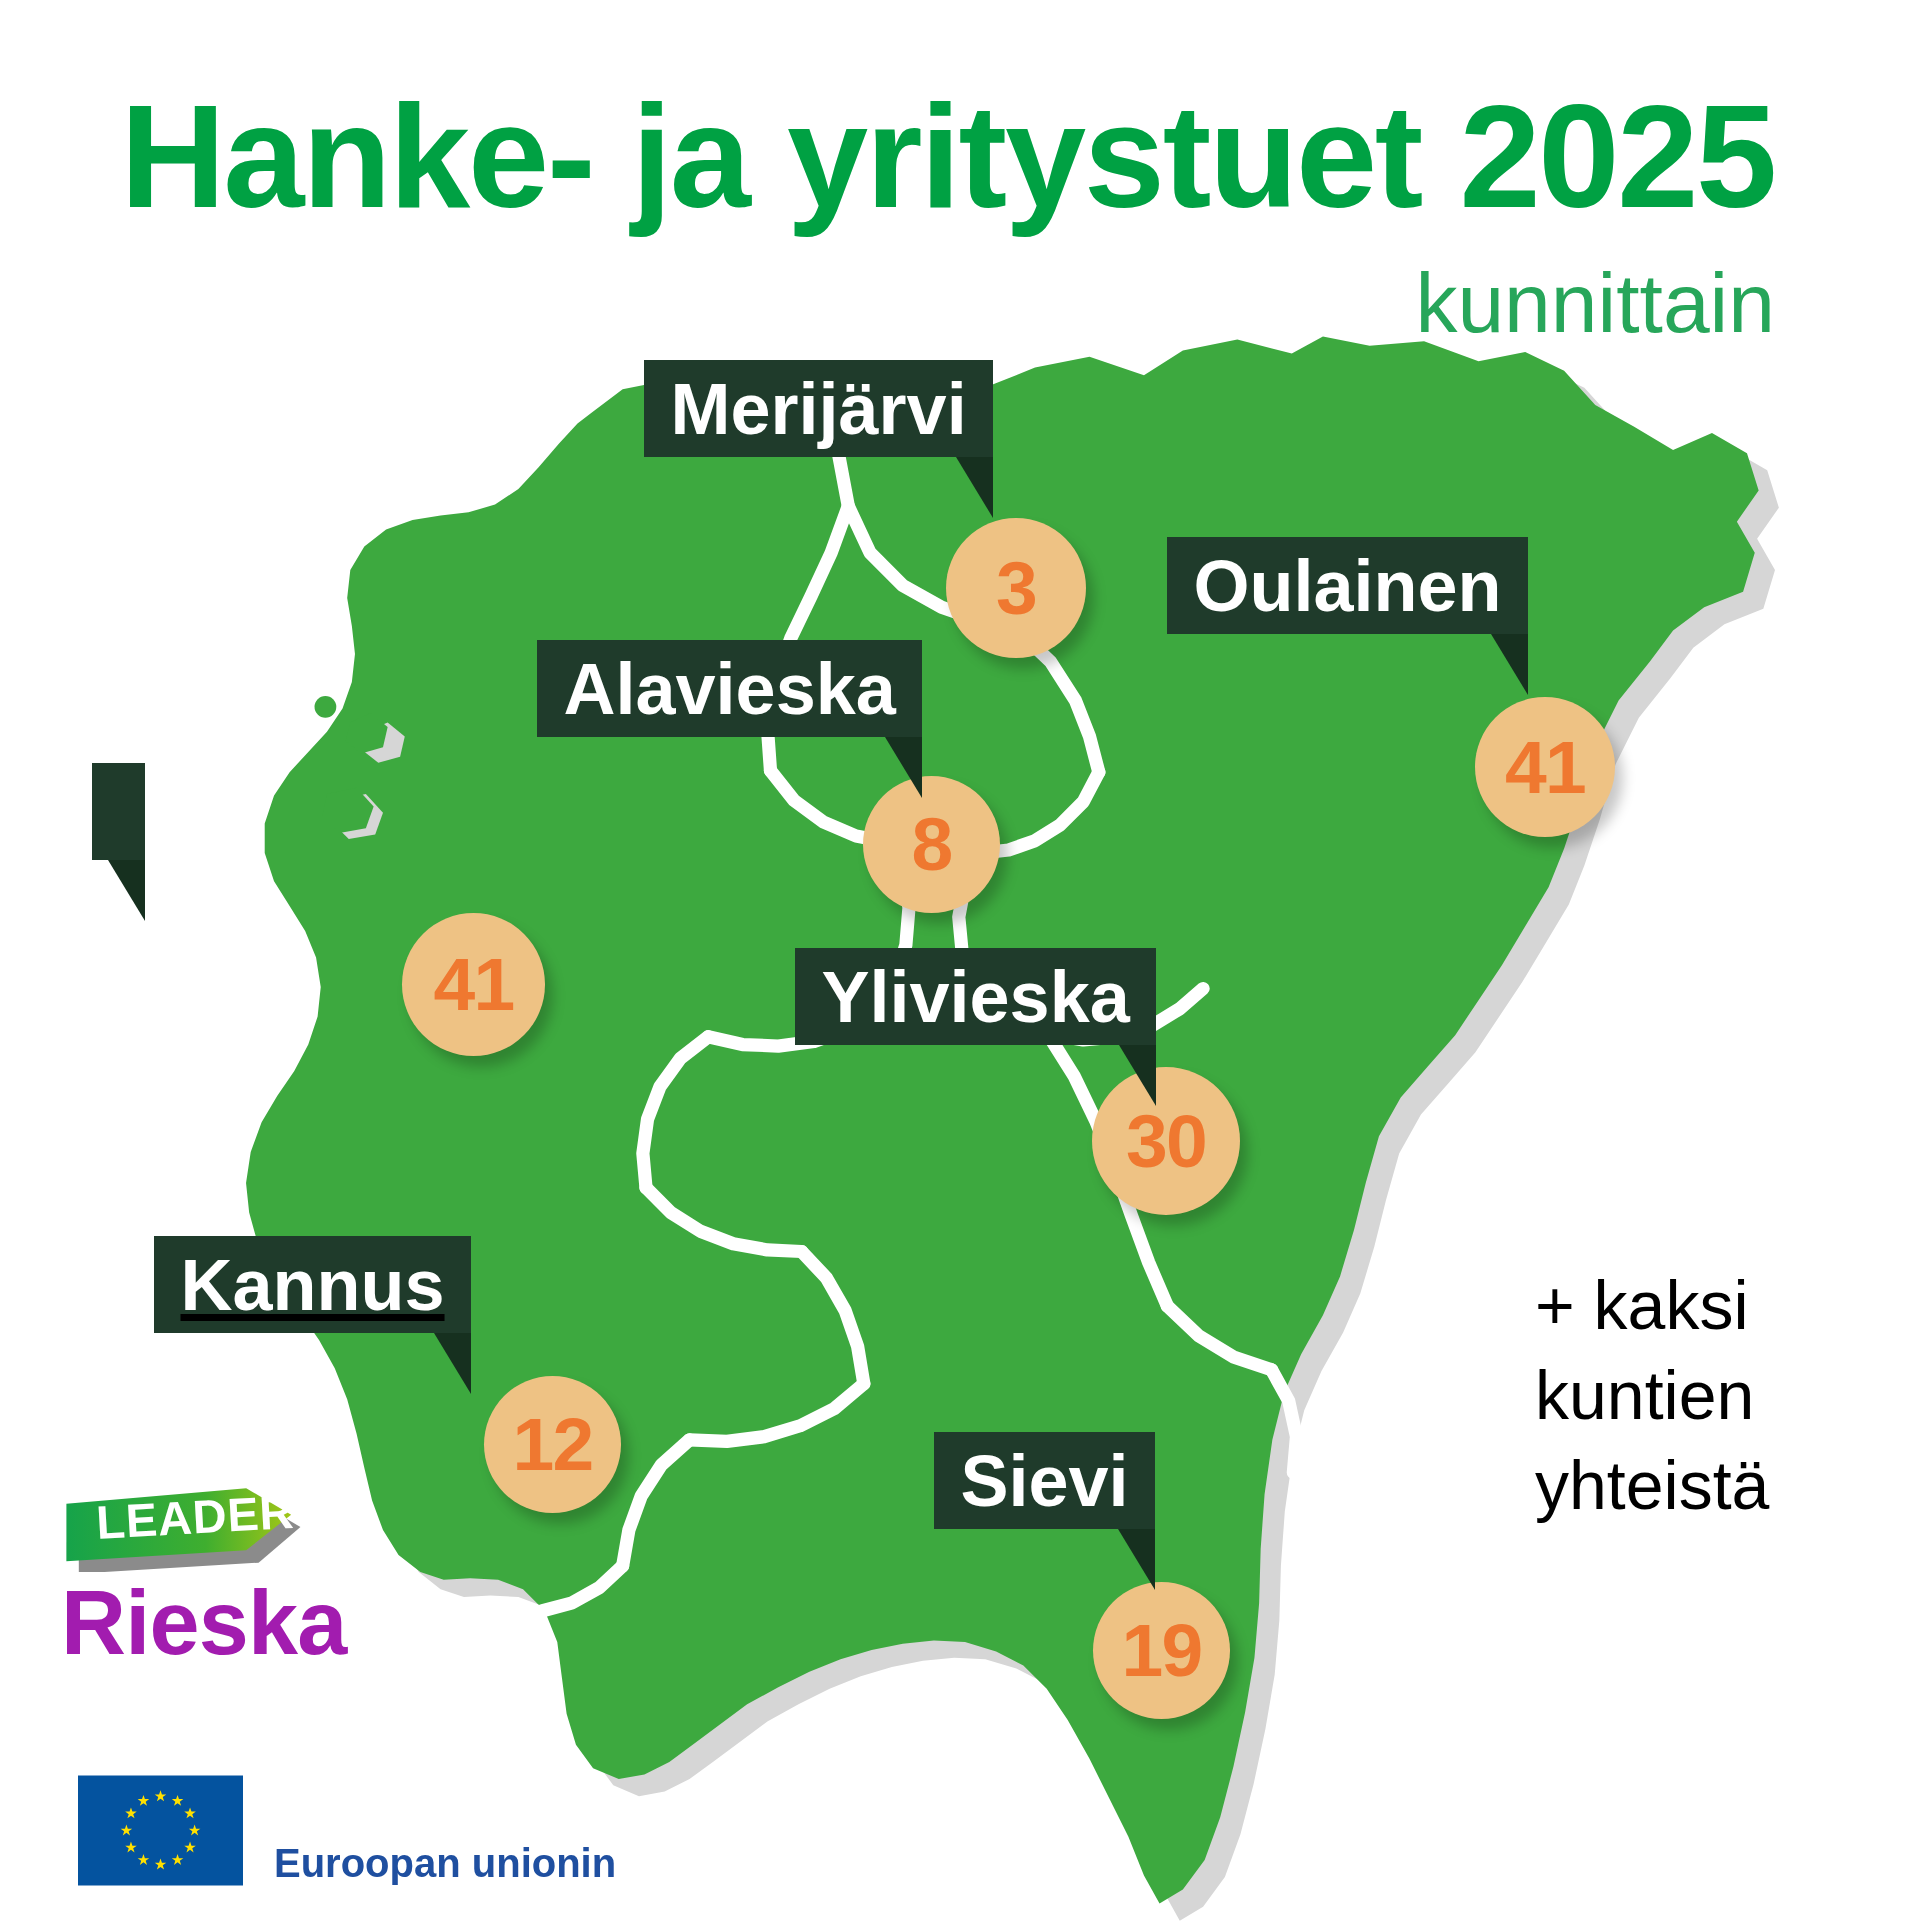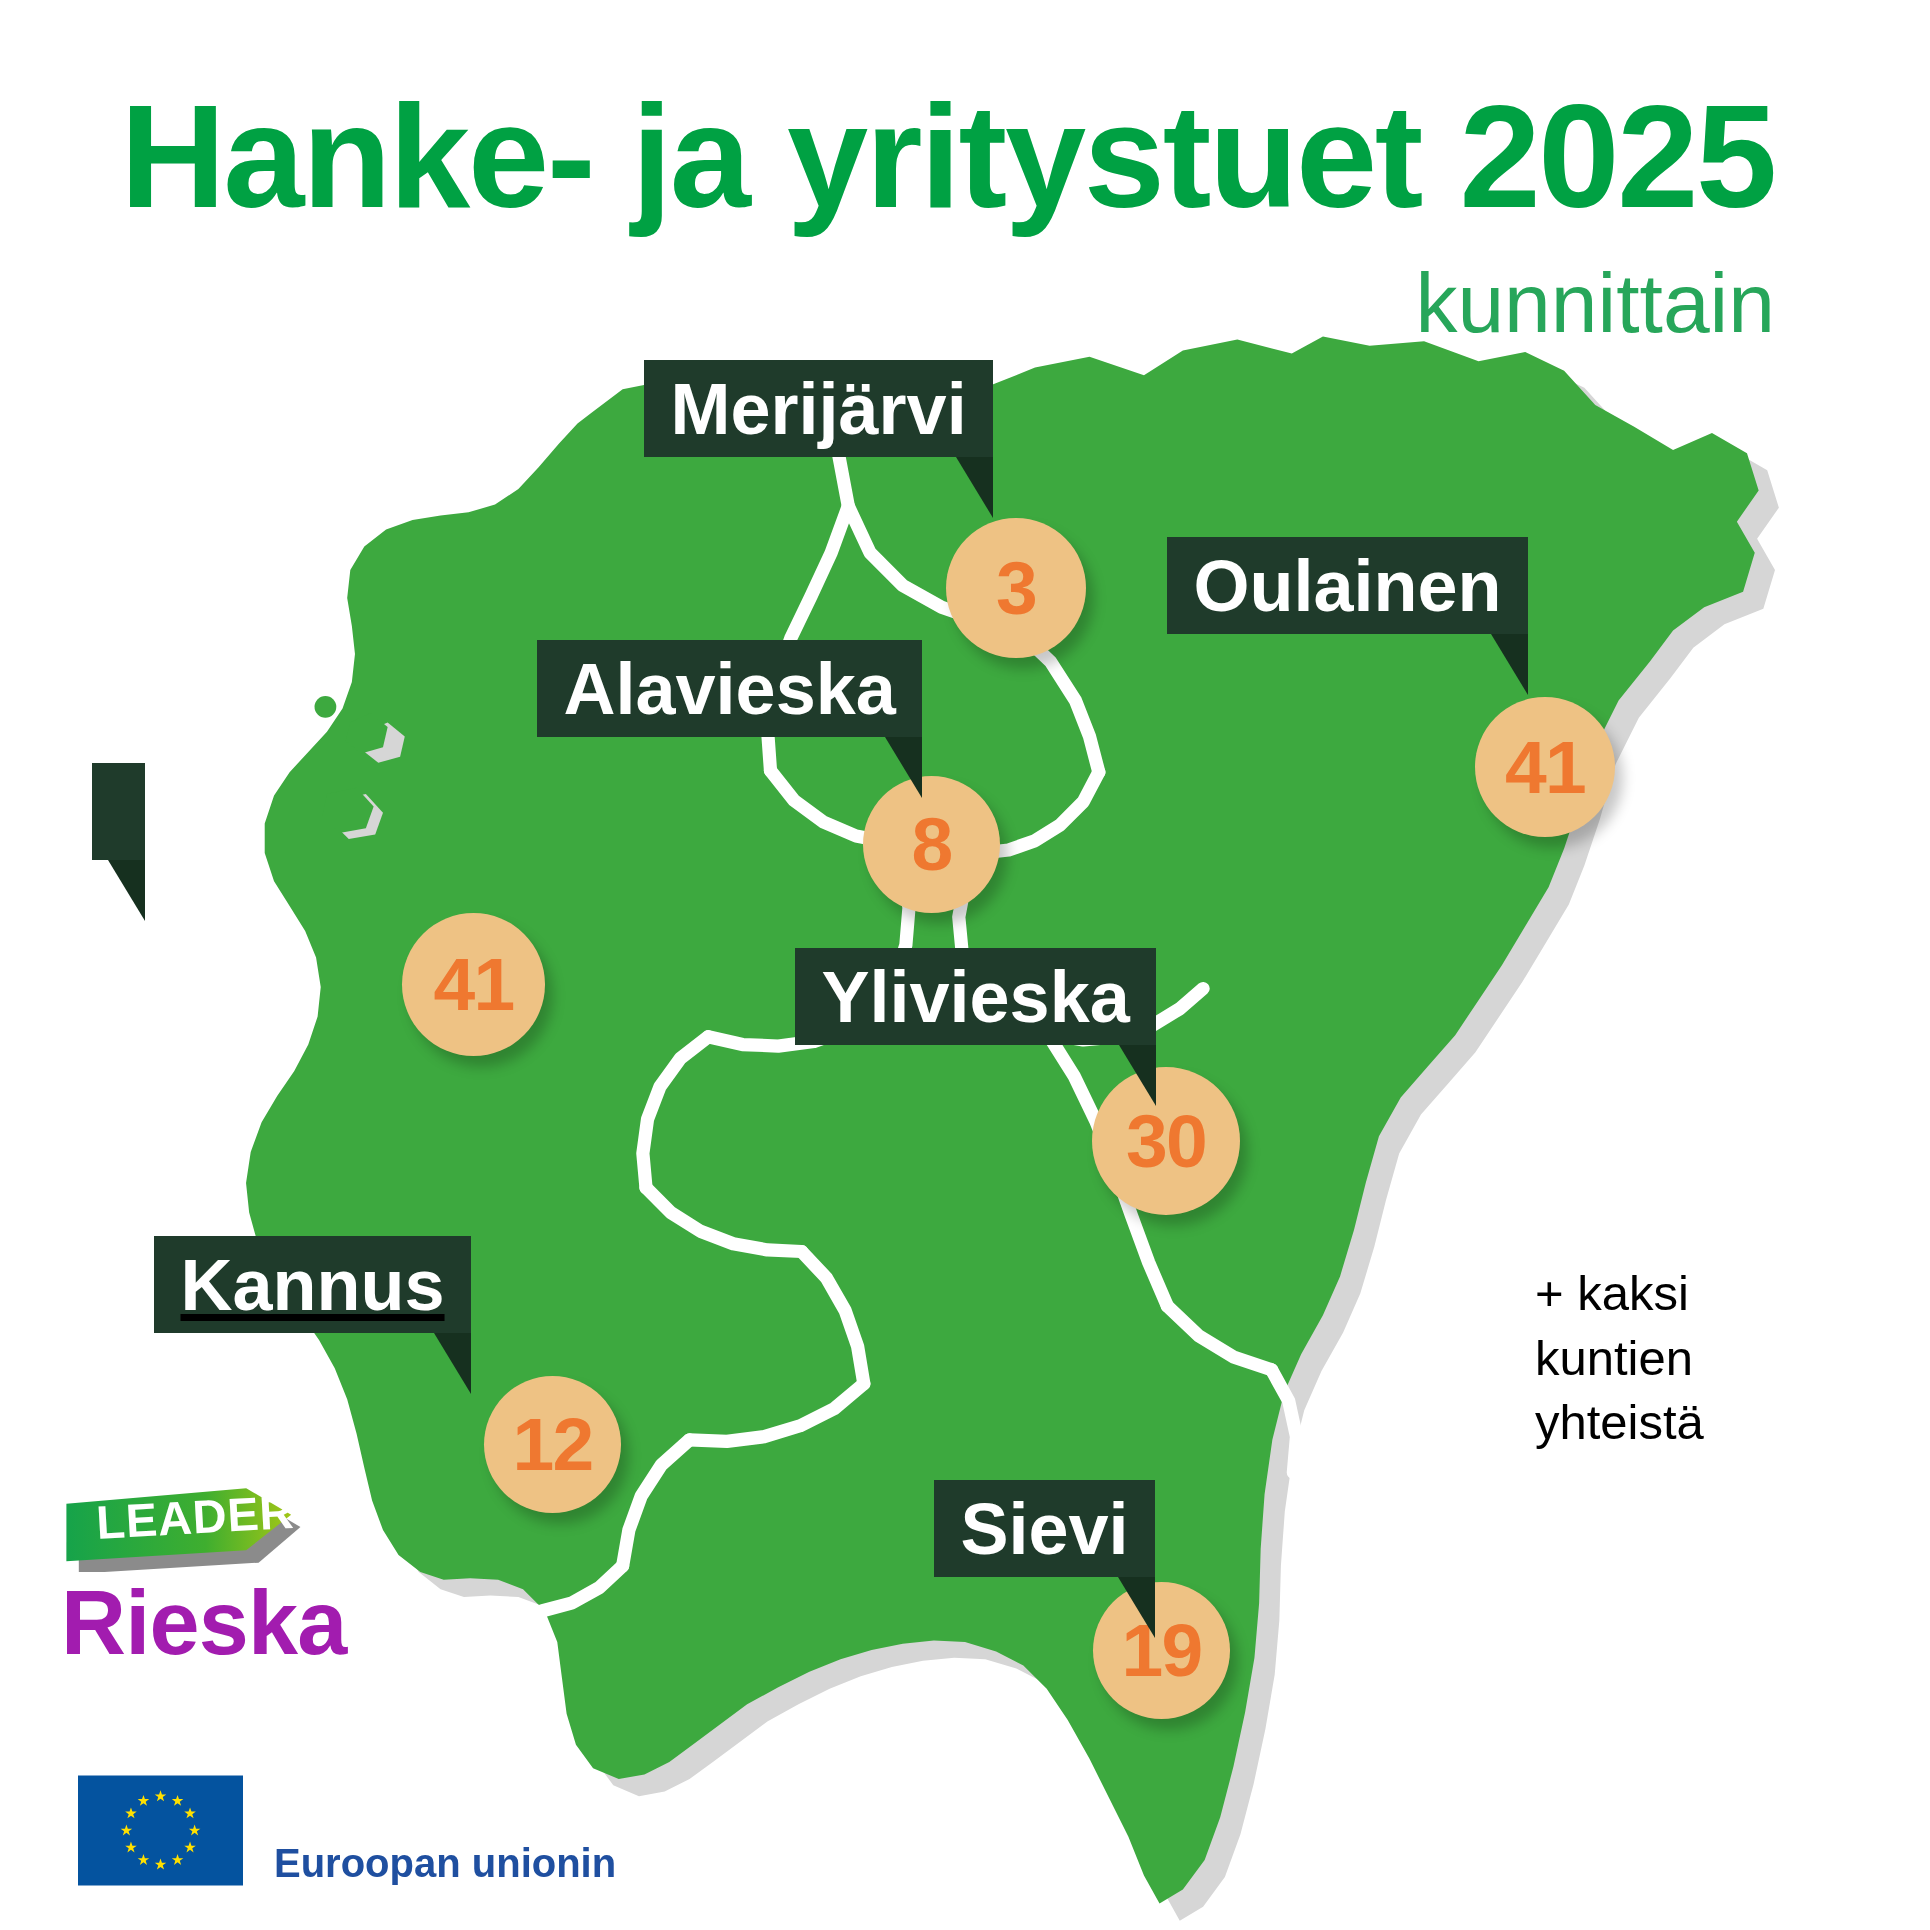--- a/index.html
+++ b/index.html
@@ -49,21 +49,21 @@
   .mlabel .tail{
     position:absolute;right:0;top:100%;
     width:0;height:0;
     border-left:37px solid transparent;
     border-top:61px solid #16301f;
   }
 
   
   #side-note{
     position:absolute;right:84px;top:1261px;width:311px;
-    text-align:left;color:#000000;font-size:49px;line-height:1.32;
+    text-align:left;color:#000000;font-size:68px;line-height:1.32;
     z-index:30;
   }
 
   
   #leader-logo{position:absolute;left:61px;top:1479px;width:335px;z-index:60;}
   #leader-banner{position:relative;width:280px;height:86px;}
   #leader-banner svg{display:block;}
   #leader-word{
     position:absolute;left:34px;top:20px;color:#ffffff;font-weight:700;
     font-size:47px;letter-spacing:0.8px;line-height:1;
@@ -212,21 +212,21 @@
 <div class="mlabel" style="left:795px;top:948px;">
   <span class="mtext">Ylivieska</span>
   <span class="tail"></span>
 </div>
 
 <div class="mlabel" style="left:154px;top:1236px;text-decoration:underline;">
   <span class="mtext">Kannus</span>
   <span class="tail"></span>
 </div>
 
-<div class="mlabel" style="left:934px;top:1480px;text-align:right;">
+<div class="mlabel" style="left:934px;top:1432px;text-align:right;">
   <span class="mtext">Sievi</span>
   <span class="tail"></span>
 </div>
 
 <div id="side-note">
   <div>+ kaksi</div>
   <div>kuntien</div>
   <div>yhteistä</div>
 </div>
 

